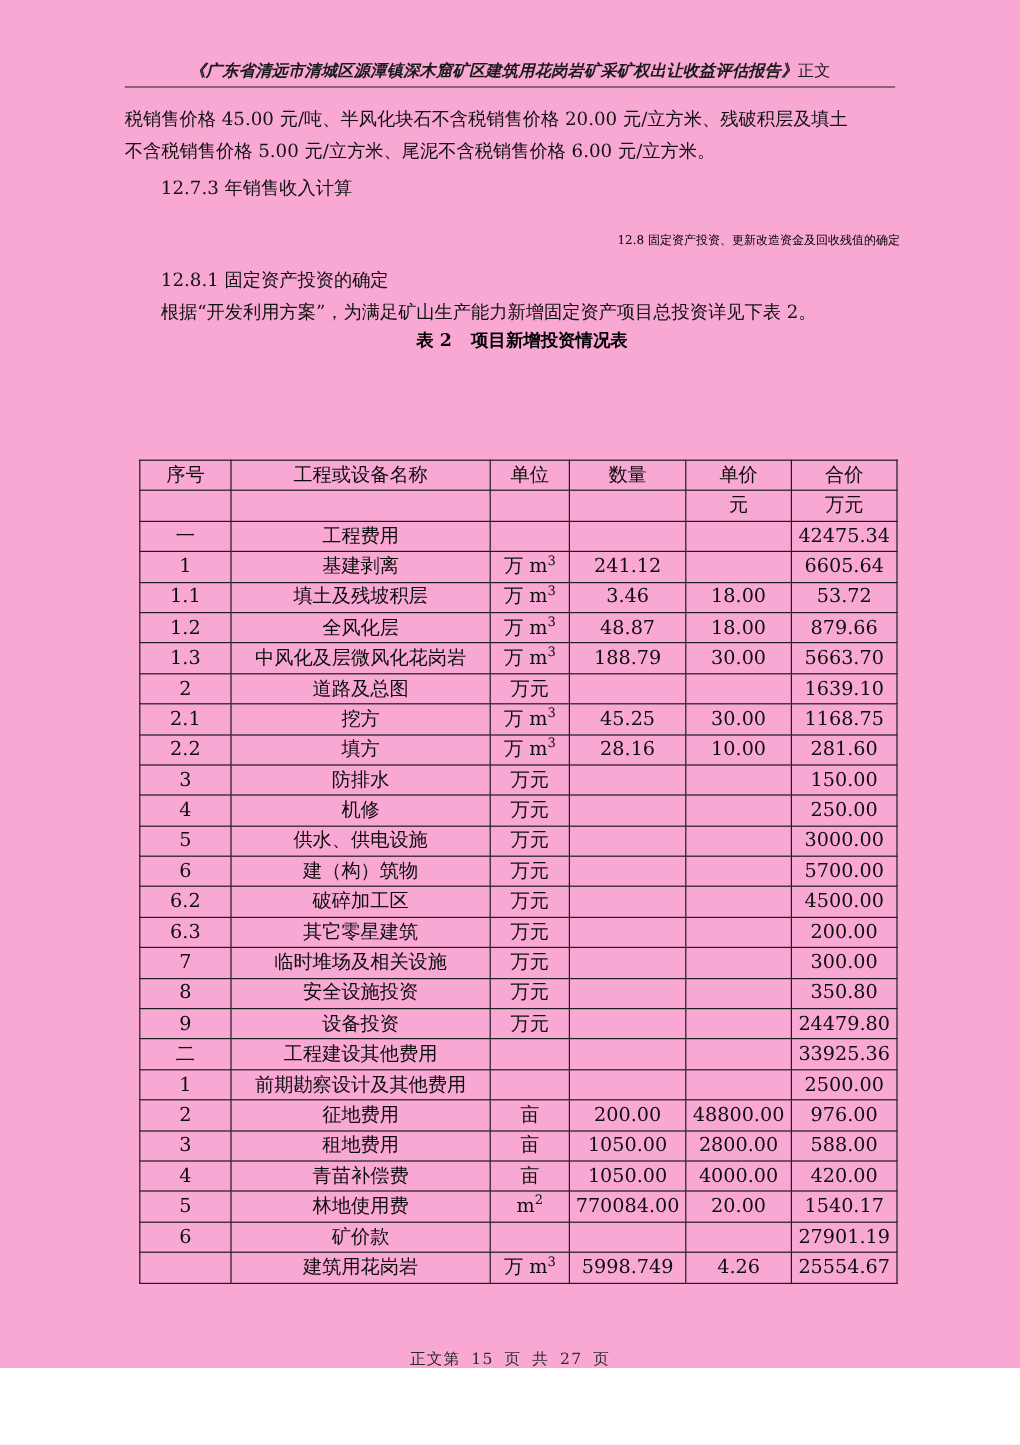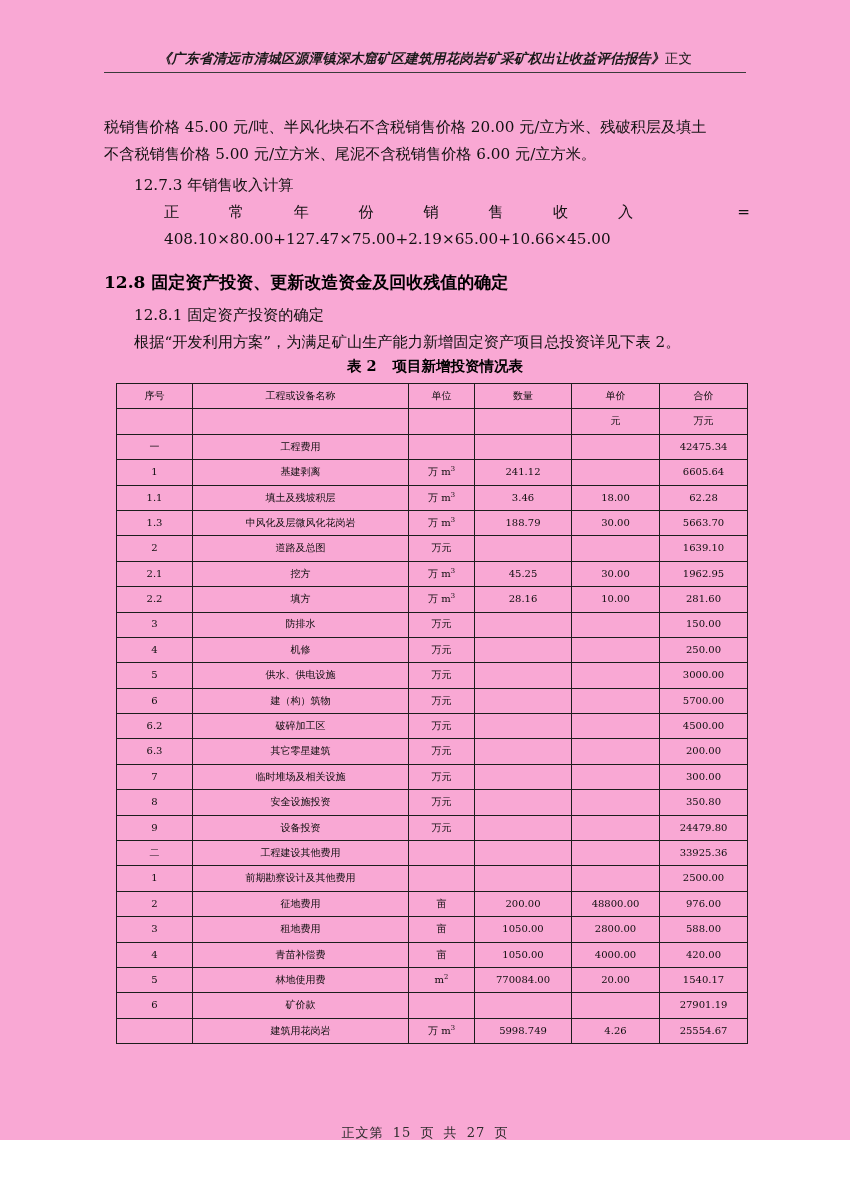--- a/index.html
+++ b/index.html
@@ -39,42 +39,43 @@
     font-weight: bold;
   }
   .header-rule {
     margin-top: 4px;
     border-bottom: 1.4px solid #3a3a3a;
   }
 
   
   .content {
     position: absolute;
-    top: 114px;
+    top: 86px;
     left: 104px;
     width: 646px;
   }
   p.para {
     margin: 0;
     font-size: 15.2px;
     line-height: 27px;
     color: #111;
     text-align: justify;
   }
   p.indent1 { text-indent: 0; }
   p.indent2 { padding-left: 30px; }
   p.indent3 { padding-left: 60px; }
   p.formula-cont { padding-left: 176px; }
 
   h3.section {
     margin: 9px 0 6px 0;
-    font-size: 17px;
+    font-size: 10px;
     line-height: 27px;
-    font-weight: bold;
+    font-weight: normal;
     color: #000;
+    text-align: right;
   }
   .gap-sm { height: 4px; }
   .gap-md { height: 7px; }
 
   
   .table-caption {
     text-align: center;
     font-size: 14.5px;
     font-weight: bold;
     line-height: 20px;
@@ -82,21 +83,21 @@
   }
   .table-caption .cap-gap { display: inline-block; width: 16px; }
 
   table.inv {
     position: absolute;
     top: 383px;
     left: 116px;
     width: 631px;
     border-collapse: collapse;
     table-layout: fixed;
-    font-size: 10px;
+    font-size: 16px;
   }
   table.inv td, table.inv th {
     border: 1px solid #1d1d1d;
     height: 24.4px;
     padding: 0 2px;
     text-align: center;
     vertical-align: middle;
     font-weight: normal;
     line-height: 1.05;
     color: #0d0d0d;
@@ -134,21 +135,20 @@
       <span class="bookmark">《广东省清远市清城区源潭镇深木窟矿区建筑用花岗岩矿采矿权出让收益评估报告》</span><span>正文</span>
     </div>
     <div class="header-rule"></div>
   </div>
 
   <div class="content">
     <p class="para indent1">税销售价格 45.00 元/吨、半风化块石不含税销售价格 20.00 元/立方米、残破积层及填土</p>
     <p class="para indent1">不含税销售价格 5.00 元/立方米、尾泥不含税销售价格 6.00 元/立方米。</p>
     <div class="gap-sm"></div>
     <p class="para indent2">12.7.3 年销售收入计算</p>
-    <p class="para indent3">正常年份销售收入 = 408.10×80.00+127.47×75.00+2.19×65.00+10.66×45.00</p>
     <div class="gap-md"></div>
     <h3 class="section">12.8 固定资产投资、更新改造资金及回收残值的确定</h3>
     <p class="para indent2">12.8.1 固定资产投资的确定</p>
     <p class="para indent2">根据“开发利用方案”，为满足矿山生产能力新增固定资产项目总投资详见下表 2。</p>
 
     <div class="table-caption">
       <span>表 2</span><span class="cap-gap"></span><span>项目新增投资情况表</span>
     </div>
   </div>
 
@@ -195,21 +195,29 @@
           <td>241.12</td>
           <td></td>
           <td>6605.64</td>
         </tr>
         <tr>
           <td>1.1</td>
           <td>填土及残坡积层</td>
           <td>万 m<sup>3</sup></td>
           <td>3.46</td>
           <td>18.00</td>
-          <td>62.28</td>
+          <td>53.72</td>
+        </tr>
+        <tr>
+          <td>1.2</td>
+          <td>全风化层</td>
+          <td>万 m<sup>3</sup></td>
+          <td>48.87</td>
+          <td>18.00</td>
+          <td>879.66</td>
         </tr>
         <tr>
           <td>1.3</td>
           <td>中风化及层微风化花岗岩</td>
           <td>万 m<sup>3</sup></td>
           <td>188.79</td>
           <td>30.00</td>
           <td>5663.70</td>
         </tr>
         <tr>
@@ -219,21 +227,21 @@
           <td></td>
           <td></td>
           <td>1639.10</td>
         </tr>
         <tr>
           <td>2.1</td>
           <td>挖方</td>
           <td>万 m<sup>3</sup></td>
           <td>45.25</td>
           <td>30.00</td>
-          <td>1962.95</td>
+          <td>1168.75</td>
         </tr>
         <tr>
           <td>2.2</td>
           <td>填方</td>
           <td>万 m<sup>3</sup></td>
           <td>28.16</td>
           <td>10.00</td>
           <td>281.60</td>
         </tr>
         <tr>

